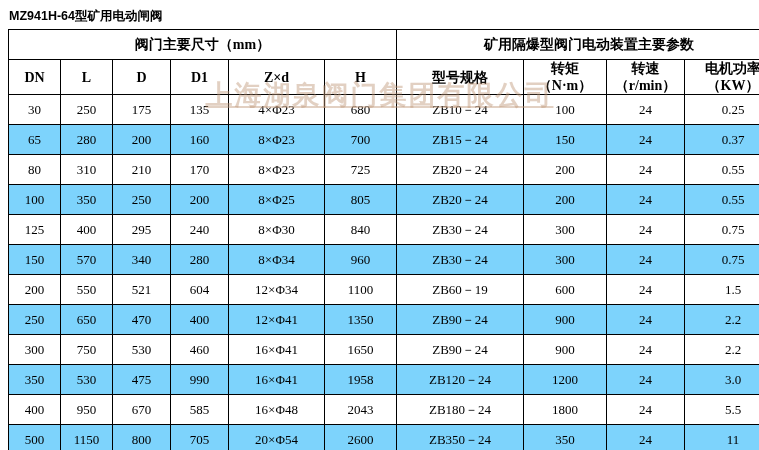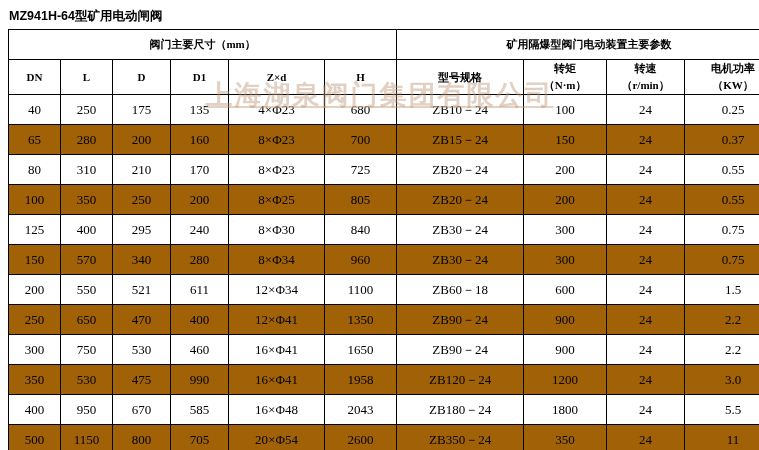--- a/index.html
+++ b/index.html
@@ -45,36 +45,36 @@
     vertical-align: middle;
     font-size: 13px;
     font-weight: normal;
     padding: 0;
     height: 29px;
     line-height: 15px;
     background: transparent;
   }
   table.spec thead td {
     font-weight: bold;
-    font-size: 11px;
+    font-size: 14px;
   }
   .hdr-row1 td {
     height: 30px;
     background: #f2f2f2;
   }
   .hdr-row2 td {
     height: 42px;
     background: #f2f2f2;
   }
   .hdr-two-line {
     display: block;
     line-height: 17px;
   }
   tbody tr.alt td {
-    background: #a16207;
+    background: #7dd3fc;
   }
   tbody tr td {
     font-size: 13px;
   }
   .col-dn { width: 52px; }
   .col-l  { width: 52px; }
   .col-d  { width: 58px; }
   .col-d1 { width: 58px; }
   .col-zd { width: 96px; }
   .col-h  { width: 72px; }
@@ -160,21 +160,21 @@
             <span class="hdr-two-line">（r/min）</span>
           </td>
           <td>
             <span class="hdr-two-line">电机功率</span>
             <span class="hdr-two-line">（KW）</span>
           </td>
         </tr>
       </thead>
       <tbody id="table-body">
           <tr>
-            <td>40</td>
+            <td>30</td>
             <td>250</td>
             <td>175</td>
             <td>135</td>
             <td>4×Φ23</td>
             <td>680</td>
             <td>ZB10－24</td>
             <td>100</td>
             <td>24</td>
             <td>0.25</td>
           </tr>
@@ -235,24 +235,24 @@
             <td>960</td>
             <td>ZB30－24</td>
             <td>300</td>
             <td>24</td>
             <td>0.75</td>
           </tr>
           <tr>
             <td>200</td>
             <td>550</td>
             <td>521</td>
-            <td>611</td>
+            <td>604</td>
             <td>12×Φ34</td>
             <td>1100</td>
-            <td>ZB60－18</td>
+            <td>ZB60－19</td>
             <td>600</td>
             <td>24</td>
             <td>1.5</td>
           </tr>
           <tr class="alt">
             <td>250</td>
             <td>650</td>
             <td>470</td>
             <td>400</td>
             <td>12×Φ41</td>

